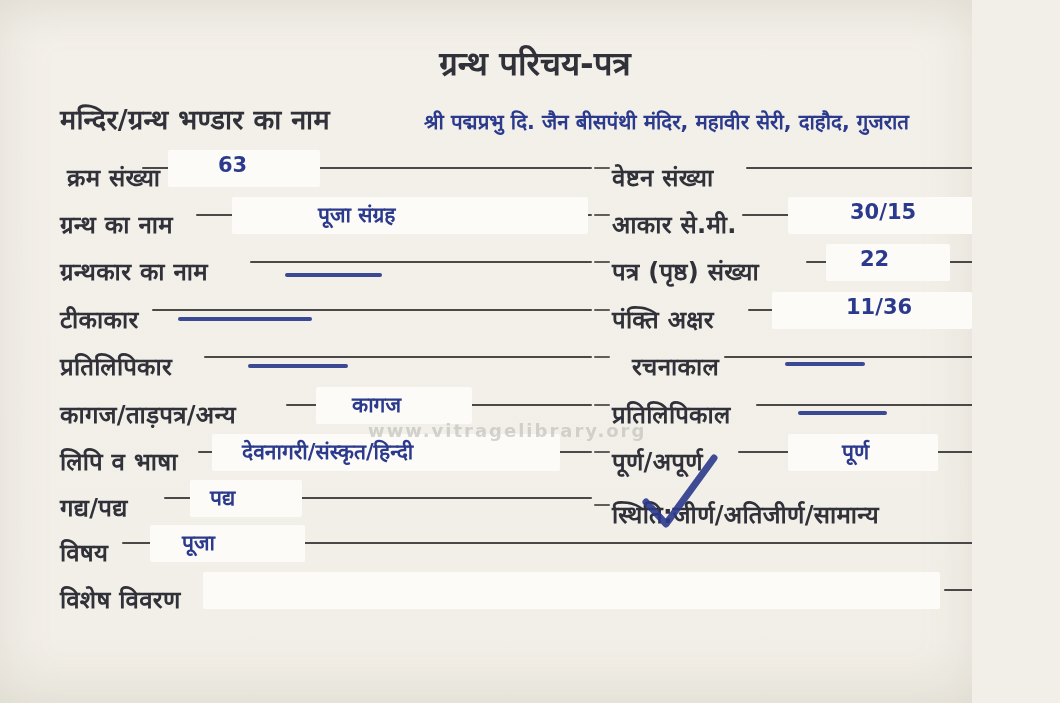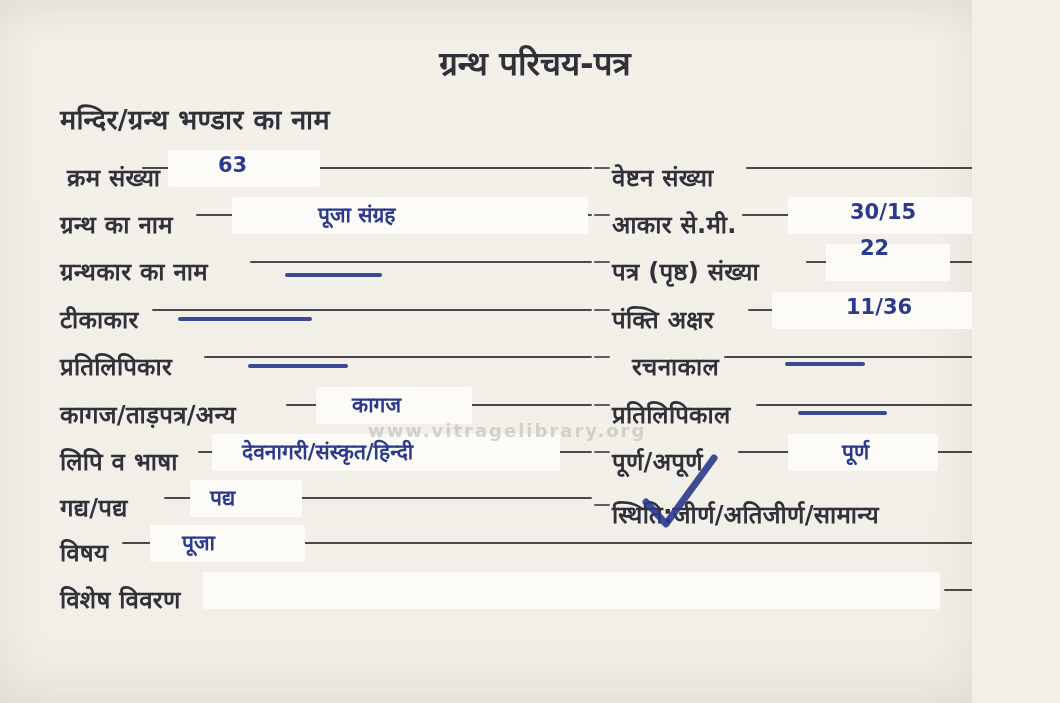--- a/index.html
+++ b/index.html
@@ -43,20 +43,21 @@
   }
 </style>
 </head>
 <body>
 
 <div class="paper">
 
   <div class="title">ग्रन्थ परिचय-पत्र</div>
 
   <div class="hdr-label">मन्दिर/ग्रन्थ भण्डार का नाम</div>
+  <div class="hdr-value">श्री पद्मप्रभु दि. जैन बीसपंथी मंदिर, महावीर सेरी, दाहौद, गुजरात</div>
 
   <div id="rows">
       <div class="rule" style="left: 142px; top: 167px; width: 450px;"></div>
       <div class="patch" style="left: 168px; top: 150px; width: 152px; height: 37px;"></div>
       <div class="label" style="left: 60px; top: 160px; margin-left: 7px;">क्रम संख्या</div>
       <div class="value" style="left: 218px; top: 153px;">63</div>
       <div class="rule" style="left: 196px; top: 214px; width: 396px;"></div>
       <div class="patch" style="left: 232px; top: 197px; width: 356px; height: 37px;"></div>
       <div class="label" style="left: 60px; top: 207px;">ग्रन्थ का नाम</div>
       <div class="value" style="left: 318px; top: 200px;">पूजा संग्रह</div>
@@ -93,21 +94,21 @@
       <div class="label" style="left: 612px; top: 160px;">वेष्टन संख्या</div>
       <div class="rule" style="left: 742px; top: 214px; width: 240px;"></div>
       <div class="tick" style="left: 594px; top: 214px; width: 16px;"></div>
       <div class="patch" style="left: 788px; top: 197px; width: 192px; height: 37px;"></div>
       <div class="label" style="left: 612px; top: 207px;">आकार से.मी.</div>
       <div class="value" style="left: 850px; top: 200px;">30/15</div>
       <div class="rule" style="left: 806px; top: 261px; width: 176px;"></div>
       <div class="tick" style="left: 594px; top: 261px; width: 16px;"></div>
       <div class="patch" style="left: 826px; top: 244px; width: 124px; height: 37px;"></div>
       <div class="label" style="left: 612px; top: 254px;">पत्र (पृष्ठ) संख्या</div>
-      <div class="value" style="left: 860px; top: 236px;">22</div>
+      <div class="value" style="left: 860px; top: 247px;">22</div>
       <div class="rule" style="left: 748px; top: 309px; width: 234px;"></div>
       <div class="tick" style="left: 594px; top: 309px; width: 16px;"></div>
       <div class="patch" style="left: 772px; top: 292px; width: 200px; height: 37px;"></div>
       <div class="label" style="left: 612px; top: 302px;">पंक्ति अक्षर</div>
       <div class="value" style="left: 846px; top: 295px;">11/36</div>
       <div class="rule" style="left: 724px; top: 356px; width: 258px;"></div>
       <div class="tick" style="left: 594px; top: 356px; width: 16px;"></div>
       <div class="label" style="left: 612px; top: 349px; margin-left: 20px;">रचनाकाल</div>
       <div class="dash" style="left: 785px; top: 362px; width: 80px;"></div>
       <div class="rule" style="left: 756px; top: 404px; width: 226px;"></div>

